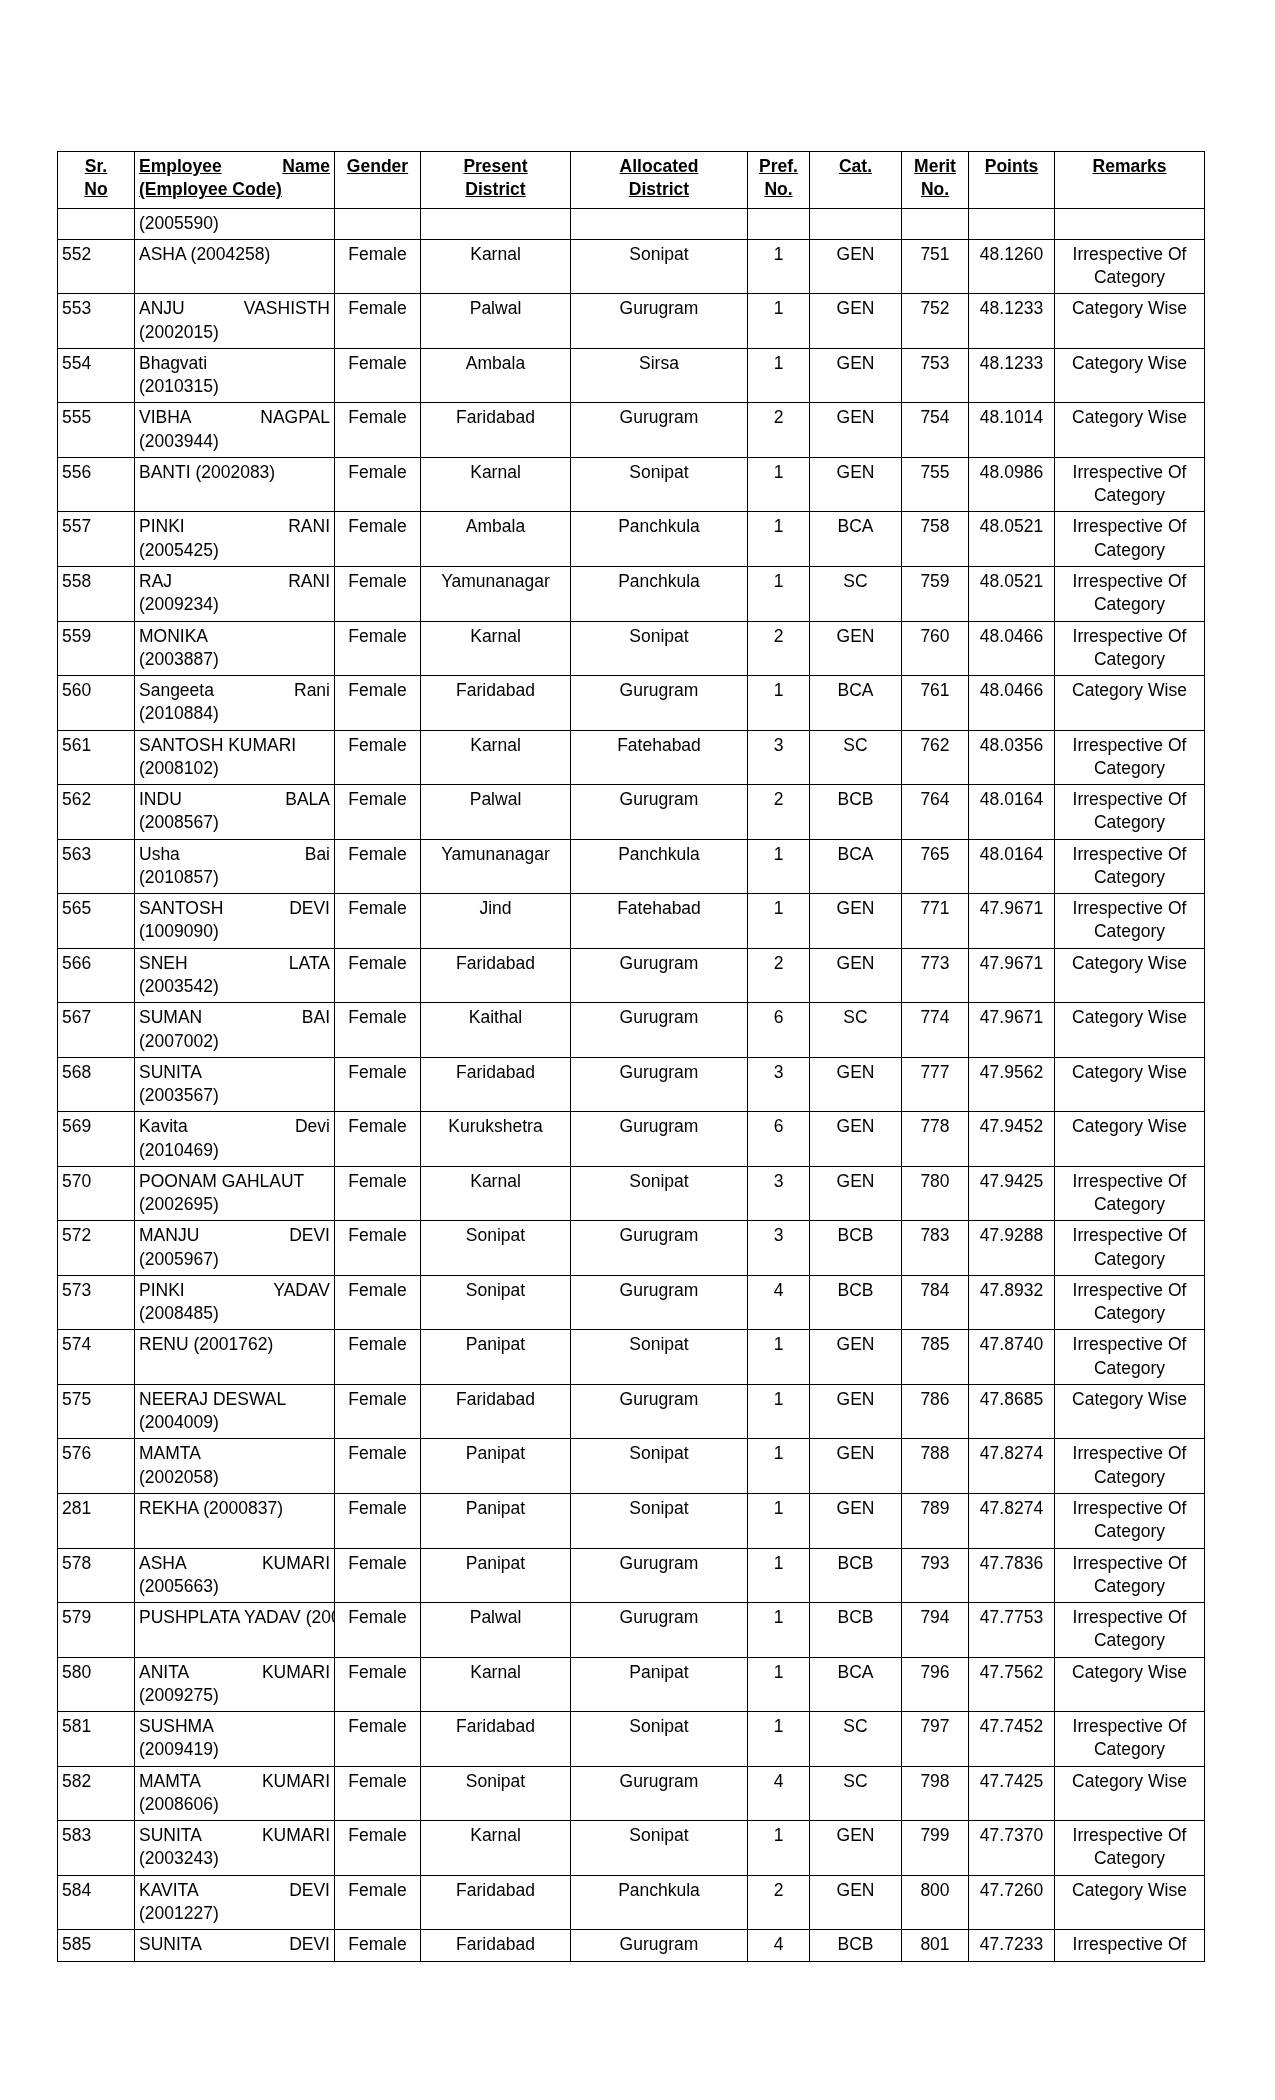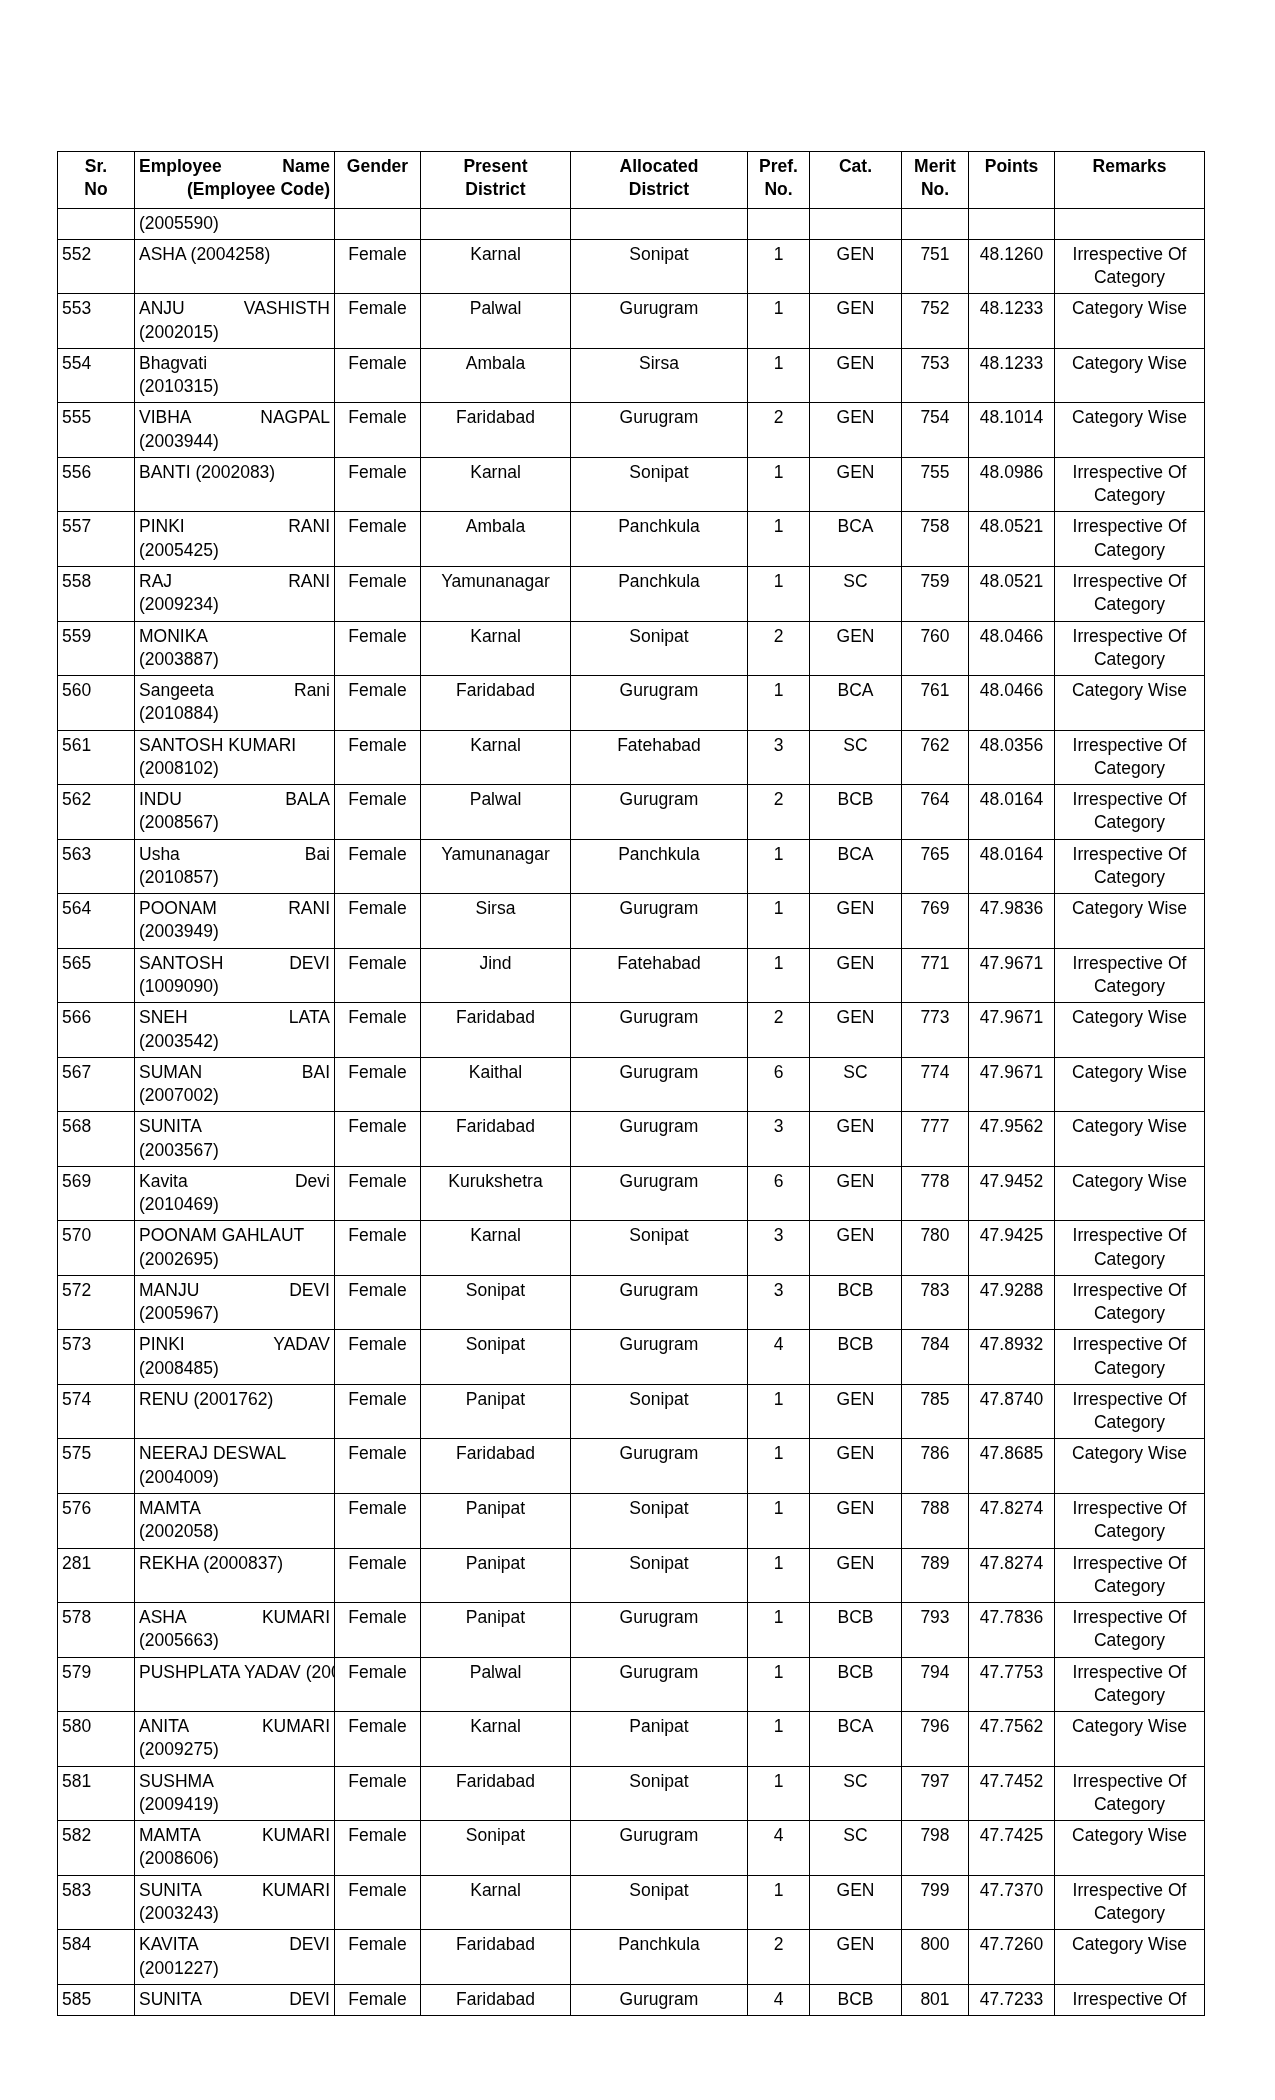--- a/index.html
+++ b/index.html
@@ -34,20 +34,21 @@
     border: 1px solid #000000;
     padding: 3px 4px 4px 4px;
     vertical-align: top;
     overflow: hidden;
   }
   table.alloc thead th {
     font-weight: bold;
     text-align: center;
     vertical-align: top;
     padding-bottom: 6px;
+    text-decoration: underline;
   }
   
   col.c-sr      { width: 77px; }
   col.c-name    { width: 200px; }
   col.c-gender  { width: 86px; }
   col.c-present { width: 150px; }
   col.c-alloc   { width: 177px; }
   col.c-pref    { width: 62px; }
   col.c-cat     { width: 92px; }
   col.c-merit   { width: 67px; }
@@ -105,21 +106,21 @@
       <tr>
         <th class="h-sr">
           <span class="hdr-line">Sr.</span>
           <span class="hdr-line">No</span>
         </th>
         <th class="h-name">
           <span class="hdr-line">
             <span>Employee</span>
             <span>Name</span>
           </span>
-          <span class="hdr-line" style="text-align:right">(Employee Code)</span>
+          <span class="hdr-line" style="text-align:left">(Employee Code)</span>
         </th>
         <th>
           <span class="hdr-line">Gender</span>
         </th>
         <th>
           <span class="hdr-line">Present</span>
           <span class="hdr-line">District</span>
         </th>
         <th>
           <span class="hdr-line">Allocated</span>
@@ -364,38 +365,20 @@
           <td class="center">Female</td>
           <td class="center">Yamunanagar</td>
           <td class="center">Panchkula</td>
           <td class="center">1</td>
           <td class="center">BCA</td>
           <td class="center">765</td>
           <td class="center">48.0164</td>
           <td class="remarks">Irrespective Of Category</td>
         </tr>
         <tr>
-          <td class="sr">564</td>
-          <td class="name">
-            <span class="name-row">
-              <span class="tok-l">POONAM</span>
-              <span class="tok-r">RANI</span>
-            </span>
-            <span class="name-code">(2003949)</span>
-          </td>
-          <td class="center">Female</td>
-          <td class="center">Sirsa</td>
-          <td class="center">Gurugram</td>
-          <td class="center">1</td>
-          <td class="center">GEN</td>
-          <td class="center">769</td>
-          <td class="center">47.9836</td>
-          <td class="remarks">Category Wise</td>
-        </tr>
-        <tr>
           <td class="sr">565</td>
           <td class="name">
             <span class="name-row">
               <span class="tok-l">SANTOSH</span>
               <span class="tok-r">DEVI</span>
             </span>
             <span class="name-code">(1009090)</span>
           </td>
           <td class="center">Female</td>
           <td class="center">Jind</td>

